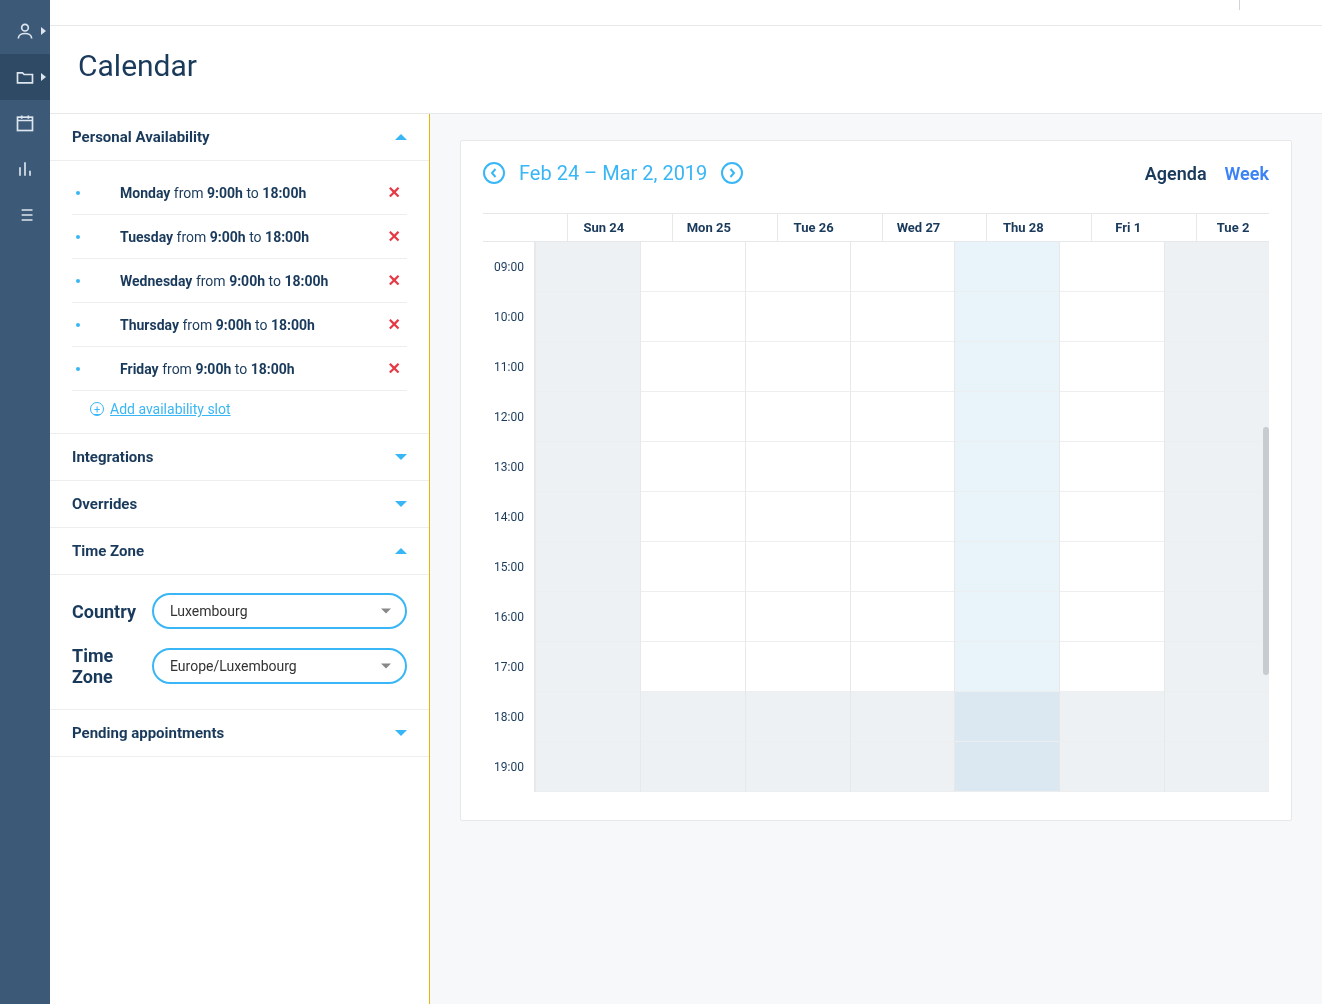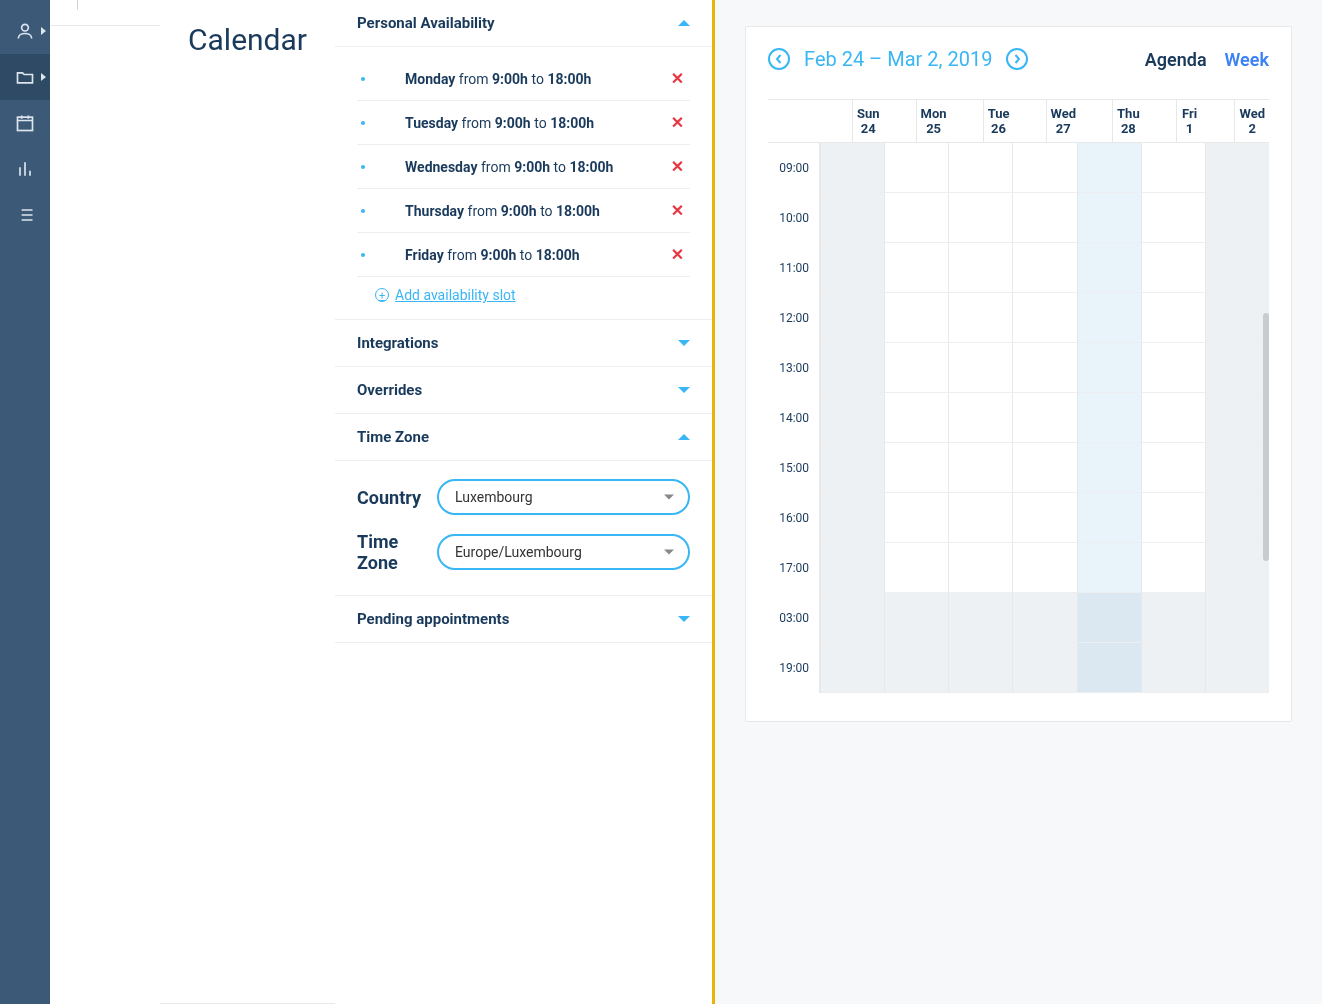--- a/index.html
+++ b/index.html
@@ -39,21 +39,21 @@
   right: 4px;
   top: 50%;
   transform: translateY(-50%);
   width: 0; height: 0;
   border-top: 4px solid transparent;
   border-bottom: 4px solid transparent;
   border-left: 5px solid #dde6ee;
 }
 
 
-.main { flex: 1; display: flex; flex-direction: row; overflow: hidden; }
+.main { flex: 1; display: flex; flex-direction: column; overflow: hidden; }
 .topbar {
   height: 26px;
   border-bottom: 1px solid #e6e8ea;
   display: flex;
   justify-content: flex-end;
   align-items: center;
   padding-right: 110px;
   position: relative;
 }
 .topbar-btn {
@@ -84,21 +84,21 @@
   font-weight: 400;
   color: #1a3a5c;
 }
 
 
 .content { display: flex; flex: 1; overflow: hidden; }
 
 
 .side-panel {
   width: 380px;
-  border-right: 3px solid #eab308;
+  border-right: 1px solid #eab308;
   background: #fff;
   overflow-y: auto;
 }
 .accordion-header {
   display: flex;
   justify-content: space-between;
   align-items: center;
   padding: 14px 22px;
   border-bottom: 1px solid #eceef0;
   cursor: pointer;
@@ -446,34 +446,34 @@
 
           <div class="grid-wrap">
             <div class="grid-header" id="grid-header">
                 <div class="gh-cell"></div>
                 <div class="gh-cell">Sun 24</div>
                 <div class="gh-cell">Mon 25</div>
                 <div class="gh-cell">Tue 26</div>
                 <div class="gh-cell">Wed 27</div>
                 <div class="gh-cell">Thu 28</div>
                 <div class="gh-cell">Fri 1</div>
-                <div class="gh-cell">Wed 2</div>
+                <div class="gh-cell">Tue 2</div>
               </div>
             <div class="grid-body" id="grid-body">
                 <div class="time-col">
                   <div class="time-cell">09:00</div>
                   <div class="time-cell">10:00</div>
                   <div class="time-cell">11:00</div>
                   <div class="time-cell">12:00</div>
                   <div class="time-cell">13:00</div>
                   <div class="time-cell">14:00</div>
                   <div class="time-cell">15:00</div>
                   <div class="time-cell">16:00</div>
                   <div class="time-cell">17:00</div>
-                  <div class="time-cell">03:00</div>
+                  <div class="time-cell">18:00</div>
                   <div class="time-cell">19:00</div>
                 </div>
                 <div class="day-col weekend">
                   <div class="slot"></div>
                   <div class="slot"></div>
                   <div class="slot"></div>
                   <div class="slot"></div>
                   <div class="slot"></div>
                   <div class="slot"></div>
                   <div class="slot"></div>

